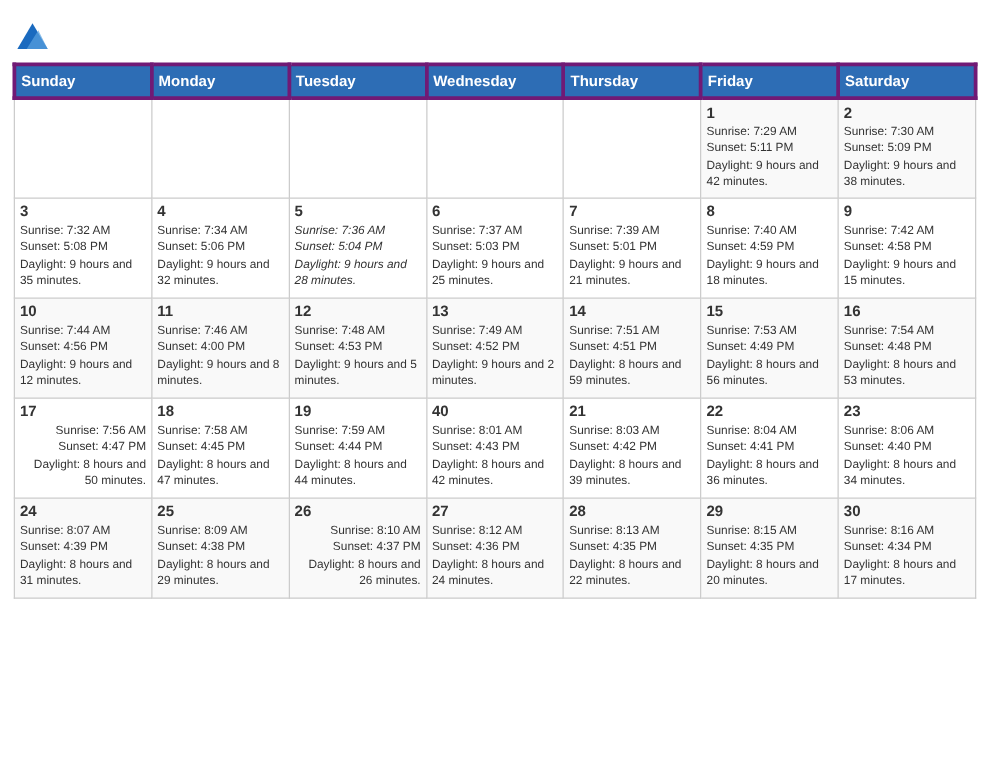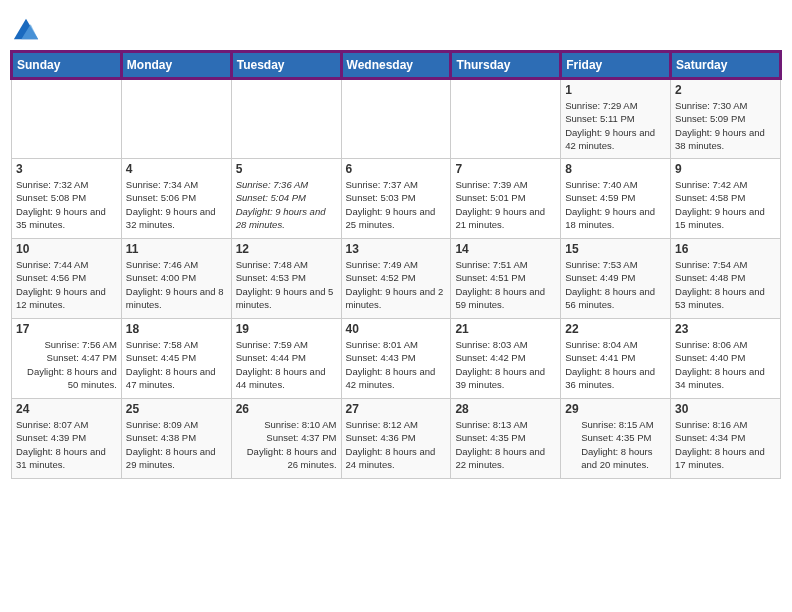--- a/index.html
+++ b/index.html
@@ -295,21 +295,21 @@
 Daylight: 8 hours and 24 minutes.</div>
         </td>
         <td>
           <span class="day-number">28</span>
           <div class="day-info" style="white-space: pre-line;">Sunrise: 8:13 AM
 Sunset: 4:35 PM
 Daylight: 8 hours and 22 minutes.</div>
         </td>
         <td>
           <span class="day-number">29</span>
-          <div class="day-info" style="white-space: pre-line; margin-left: 16px;">Sunrise: 8:15 AM
+          <div class="day-info" style="white-space: pre-line;">Sunrise: 8:15 AM
 Sunset: 4:35 PM
 Daylight: 8 hours and 20 minutes.</div>
         </td>
         <td>
           <span class="day-number">30</span>
           <div class="day-info" style="white-space: pre-line;">Sunrise: 8:16 AM
 Sunset: 4:34 PM
 Daylight: 8 hours and 17 minutes.</div>
         </td>
       </tr>

